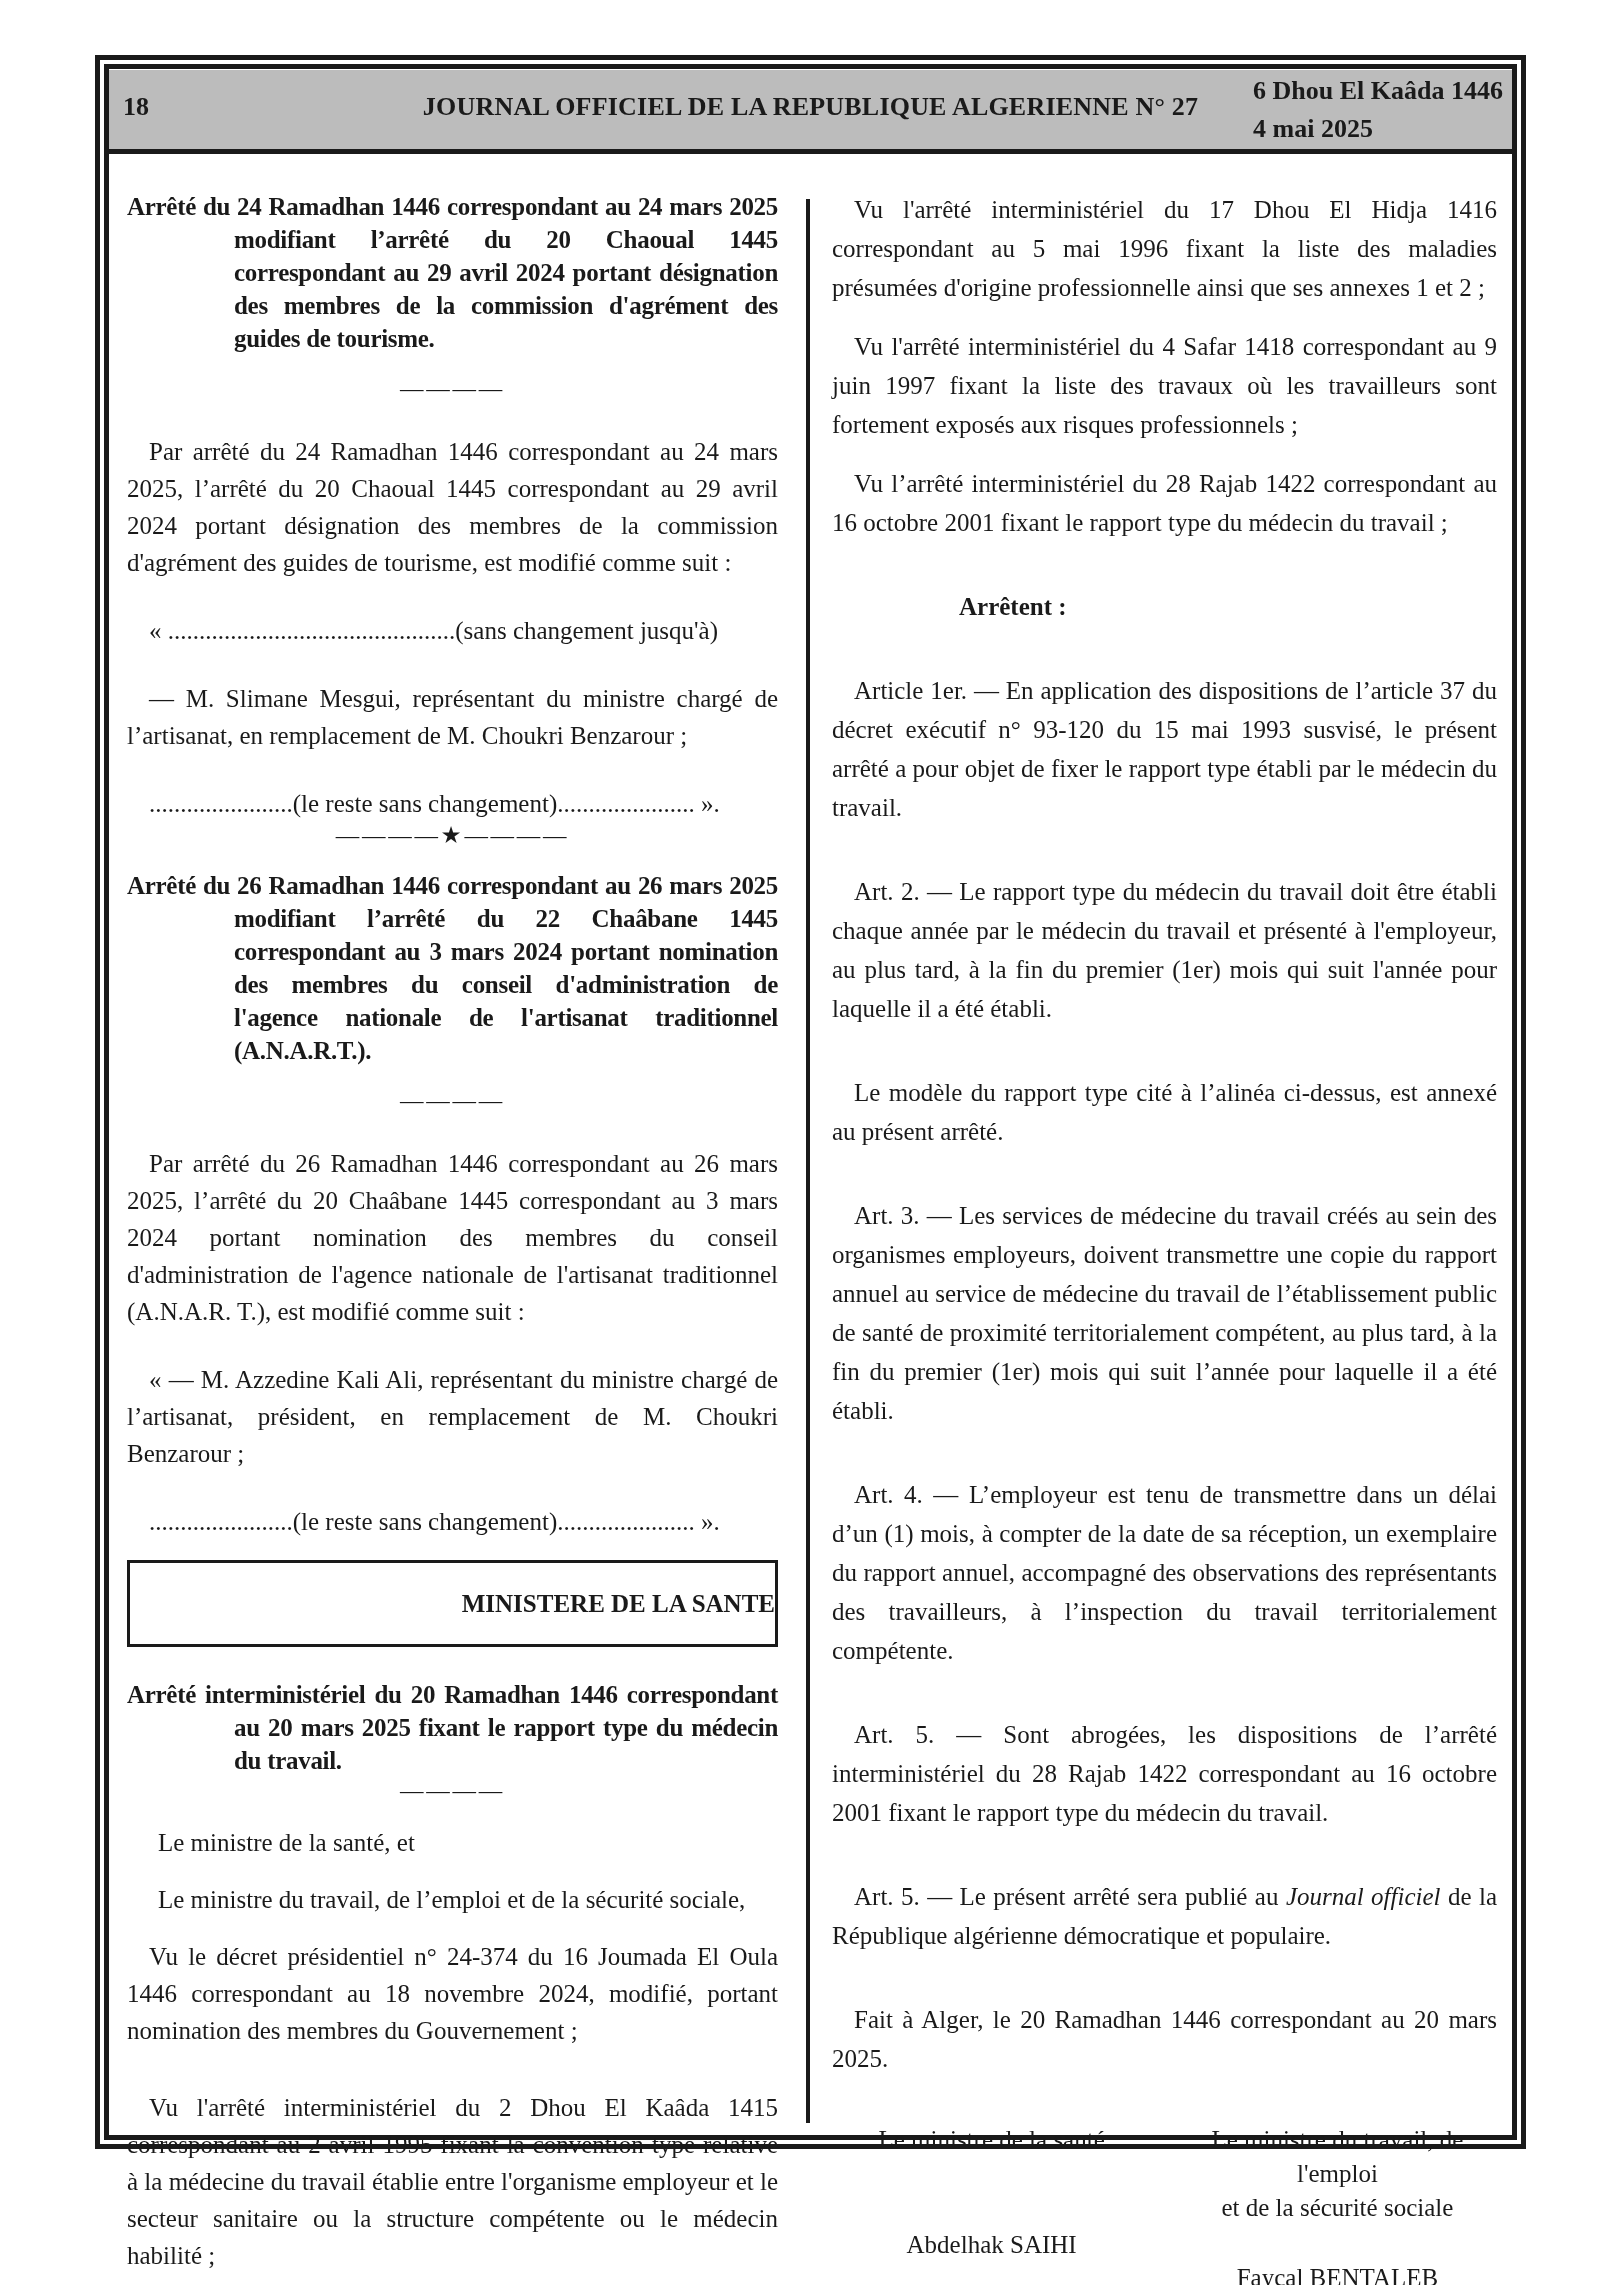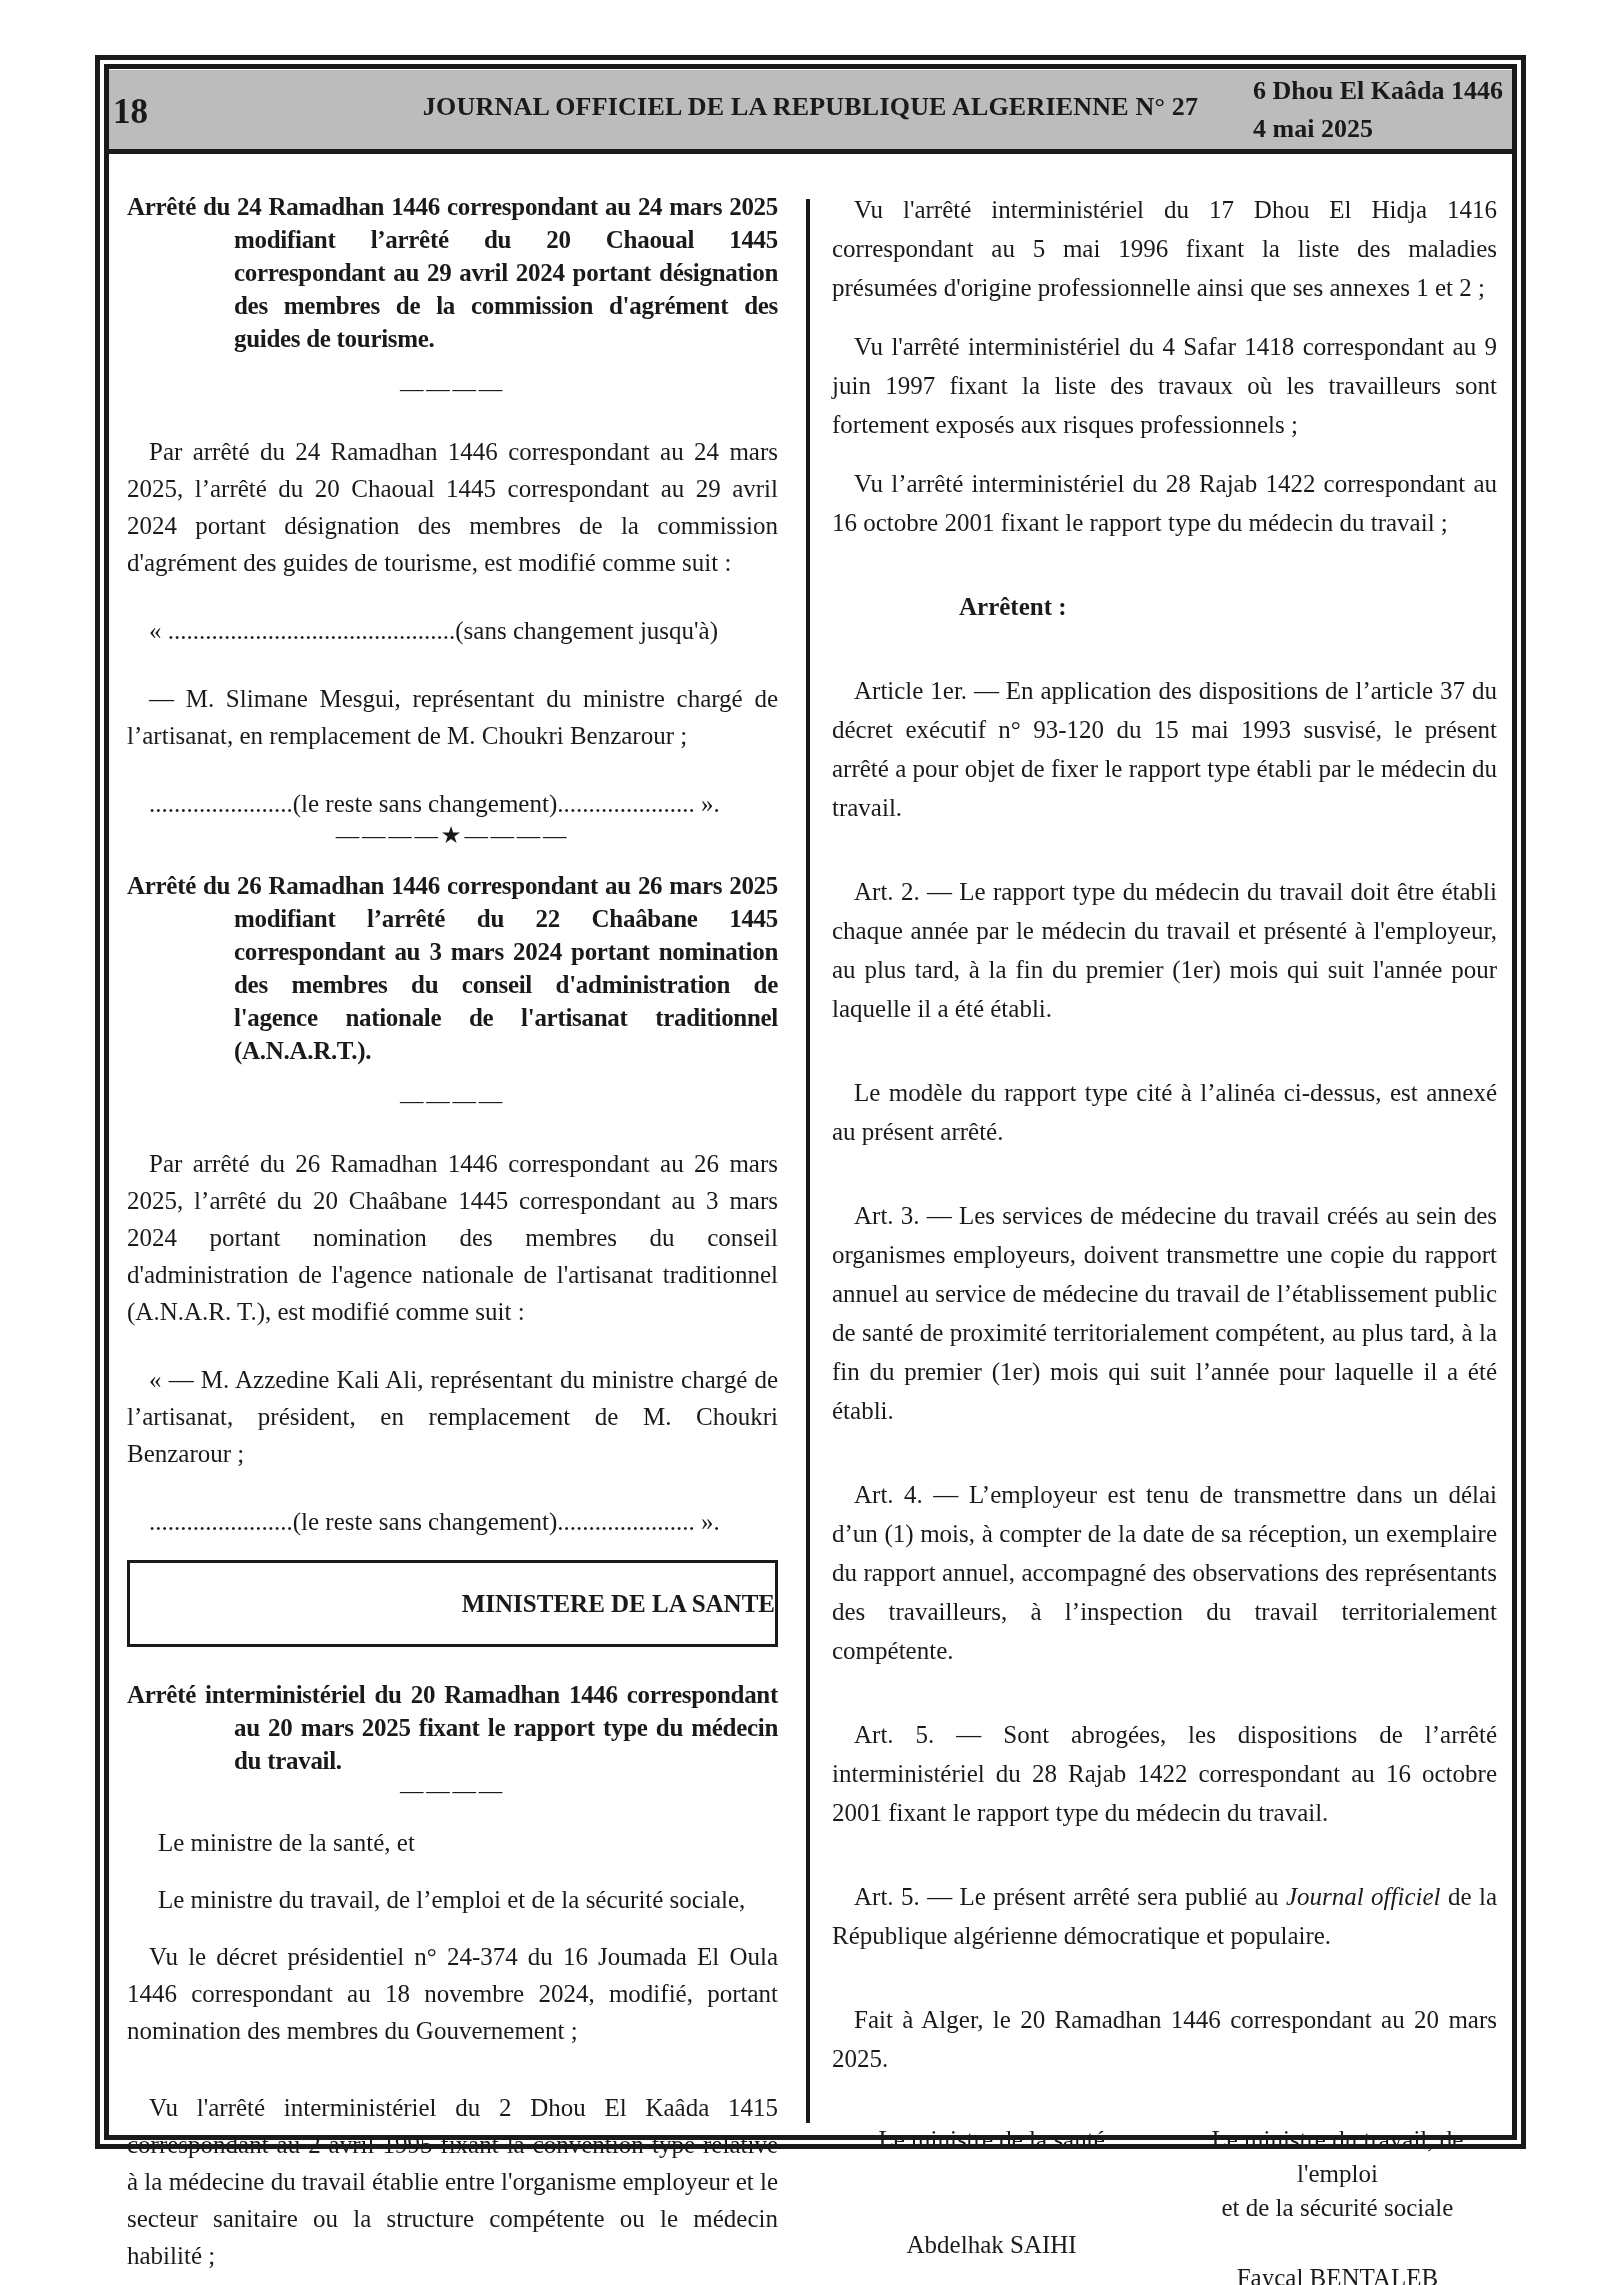--- a/index.html
+++ b/index.html
@@ -1,20 +1,20 @@
 <!DOCTYPE html>
 <html style="font-size:14.5px"><head>
 <meta charset="utf-8">
 <style>
   html, body { margin: 0; padding: 0; background: #ffffff; }
   body { width: 1616px; height: 2285px; position: relative; font-family: "Liberation Serif", serif; color: #1a1a1a; }
   .frame-outer { position: absolute; left: 95px; top: 55px; width: 1421px; height: 2084px; border: 5.4px solid #1a1a1a; }
   .frame-inner { position: absolute; left: 104px; top: 64px; width: 1403px; height: 2066px; border: 5.4px solid #1a1a1a; }
   .header { position: absolute; left: 109px; top: 70px; width: 1403px; height: 79px; background: #bcbcbc; border-bottom: 5.4px solid #1a1a1a; }
-  .hdr-page { position: absolute; left: 4px; top: 22px; font-weight: bold; font-size: 35px; }
+  .hdr-page { position: absolute; left: 14px; top: 22px; font-weight: bold; font-size: 26px; }
   .hdr-title { position: absolute; left: 0; width: 1403px; top: 22px; text-align: center; font-weight: bold; font-size: 26px; letter-spacing: 0.2px; }
   .hdr-date { position: absolute; right: 9px; top: 1.8px; text-align: left; font-weight: bold; font-size: 26px; line-height: 38px; }
   .divider { position: absolute; left: 806px; top: 199px; width: 3.6px; height: 1924px; background: #1a1a1a; }
   .col { position: absolute; top: 190px; font-size: 25px; line-height: 37px; text-align: justify; }
   .col.left { left: 127px; width: 651px; }
   .col.right { left: 832px; width: 665px; line-height: 39px; }
   .title { font-weight: bold; text-indent: -107px; padding-left: 107px; line-height: 33px; font-size: 25px; letter-spacing: -0.3px; }
   p { margin: 0; }
   .par { text-indent: 22px; }
   .sep { text-align: center; font-size: 23.5px; letter-spacing: 2.7px; line-height: 27px; }

